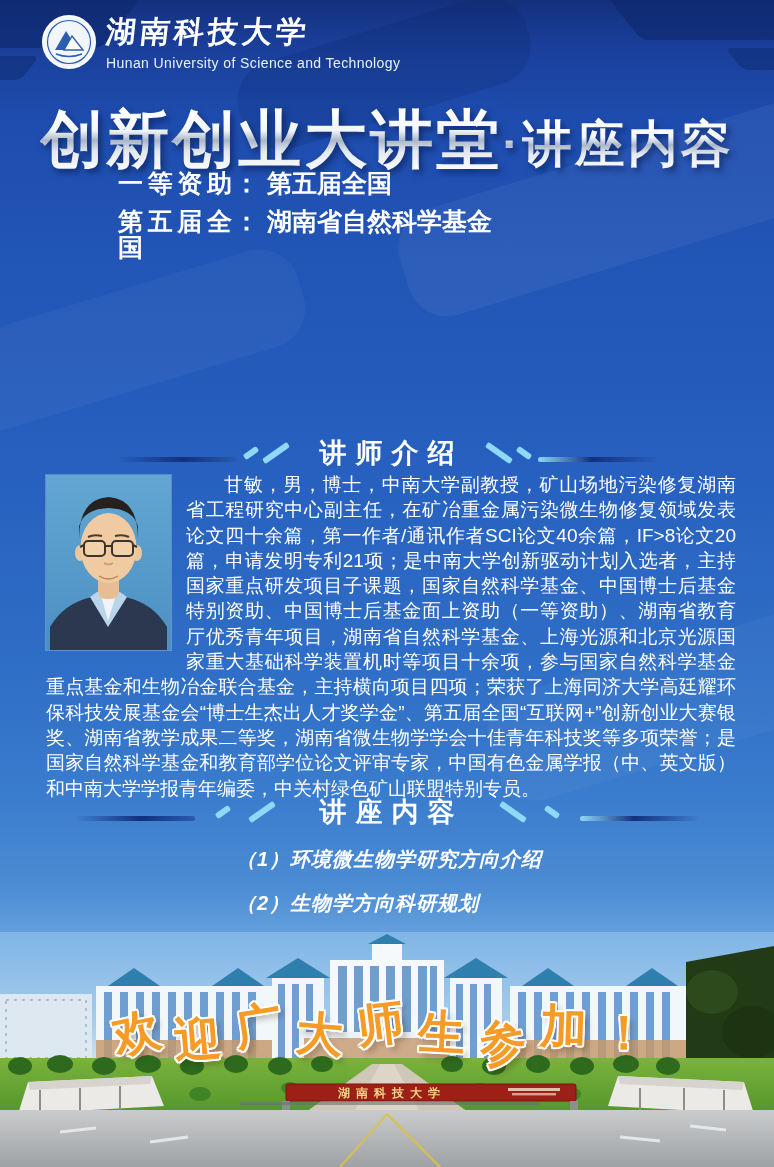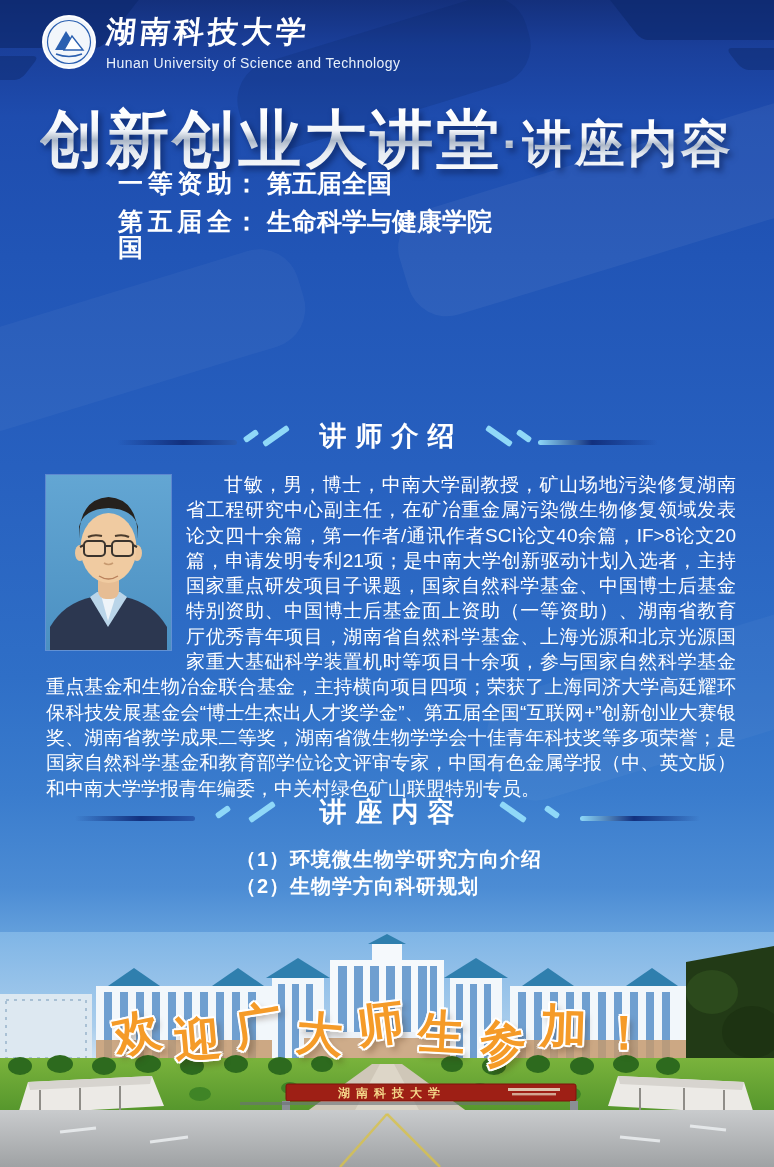--- a/index.html
+++ b/index.html
@@ -45,41 +45,41 @@
   .t-dot,.t-session{font-size:50px;}
 
   
   .info{position:absolute;top:170px;left:118px;color:#fff;}
   .info-row{font-size:25px;font-weight:700;margin-bottom:11.5px;line-height:26px;}
   .info-label{display:inline-block;width:114px;text-align:justify;text-align-last:justify;vertical-align:top;}
   .info-colon{margin:0 8px 0 2px;}
 
   
   .sec-header{position:absolute;left:0;width:100%;display:flex;align-items:center;justify-content:center;}
-  .sec-header.speaker{top:418px;}
+  .sec-header.speaker{top:435px;}
   .sec-header.content{top:794px;gap:14px;}
   .sec-title{color:#fff;font-size:27px;font-weight:700;letter-spacing:9px;margin:0 14px;text-indent:9px;}
   .dline{height:5px;width:120px;border-radius:3px;margin-top:12px;}
   .dline.left{background:linear-gradient(90deg,rgba(16,42,110,0),#12307e 55%,#2a5bb0);}
   .dline.right{background:linear-gradient(90deg,#8fd8f8,#12307e 45%,rgba(16,42,110,0));}
   .slash{display:inline-block;background:#8fd8f8;border-radius:2px;height:6px;}
   .slash.s1{width:16px;transform:rotate(-35deg);margin:0 2px 0 6px;}
   .slash.s2{width:30px;transform:rotate(-35deg);margin-right:6px;}
   .slash.s3{width:30px;transform:rotate(35deg);margin-left:6px;}
   .slash.s4{width:16px;transform:rotate(35deg);margin:0 6px 0 2px;}
 
   
   .bio{position:absolute;top:472px;left:46px;width:690px;}
   .photo{float:left;width:125px;height:175px;margin:3px 15px 4px 0;box-shadow:0 0 0 1px rgba(255,255,255,.25);}
   .bio-text{margin:0;color:#fff;font-size:19px;line-height:25.3px;text-align:justify;text-indent:2em;}
 
   
-  .items{position:absolute;top:846px;left:236px;color:#fff;}
+  .items{position:absolute;top:846px;left:236px;color:#fff;font-style:italic;}
   .item{font-size:20px;font-weight:600;letter-spacing:1px;}
-  .item + .item{margin-top:0;}
+  .item + .item{margin-top:17px;}
 
   
   .campus{position:absolute;left:0;bottom:0;width:774px;height:235px;}
   .campus svg{display:block;}
   .welcome{position:absolute;top:62px;left:0;width:100%;text-align:center;
     font-family:"DejaVu Serif","Liberation Serif",serif;font-weight:700;font-size:47px;
     color:#f59b28;letter-spacing:14px;white-space:nowrap;
     text-shadow:2px 0 0 #fff,-2px 0 0 #fff,0 2px 0 #fff,0 -2px 0 #fff,
       1.6px 1.6px 0 #fff,-1.6px 1.6px 0 #fff,1.6px -1.6px 0 #fff,-1.6px -1.6px 0 #fff,
       4px 5px 6px rgba(60,30,0,.35);}
@@ -113,21 +113,21 @@
     </div>
   </div>
 
   <h1 class="main-title"><span class="title-text t-main">创新创业大讲堂</span><span class="title-text t-dot">·</span><span class="title-text t-session">讲座内容</span></h1>
 
   <div class="info">
     <div class="info-row">
       <span class="info-label">一等资助</span><span class="info-colon">：</span><span class="info-value">第五届全国</span>
     </div>
     <div class="info-row">
-      <span class="info-label">第五届全国</span><span class="info-colon">：</span><span class="info-value">生命科学与健康学院</span>
+      <span class="info-label">第五届全国</span><span class="info-colon">：</span><span class="info-value">湖南省自然科学基金</span>
     </div>
   </div>
 
   <div class="sec-header speaker">
     <span class="dline left"></span>
     <span class="slash s1"></span>
     <span class="slash s2"></span>
     <span class="sec-title">讲师介绍</span>
     <span class="slash s3"></span>
     <span class="slash s4"></span>

